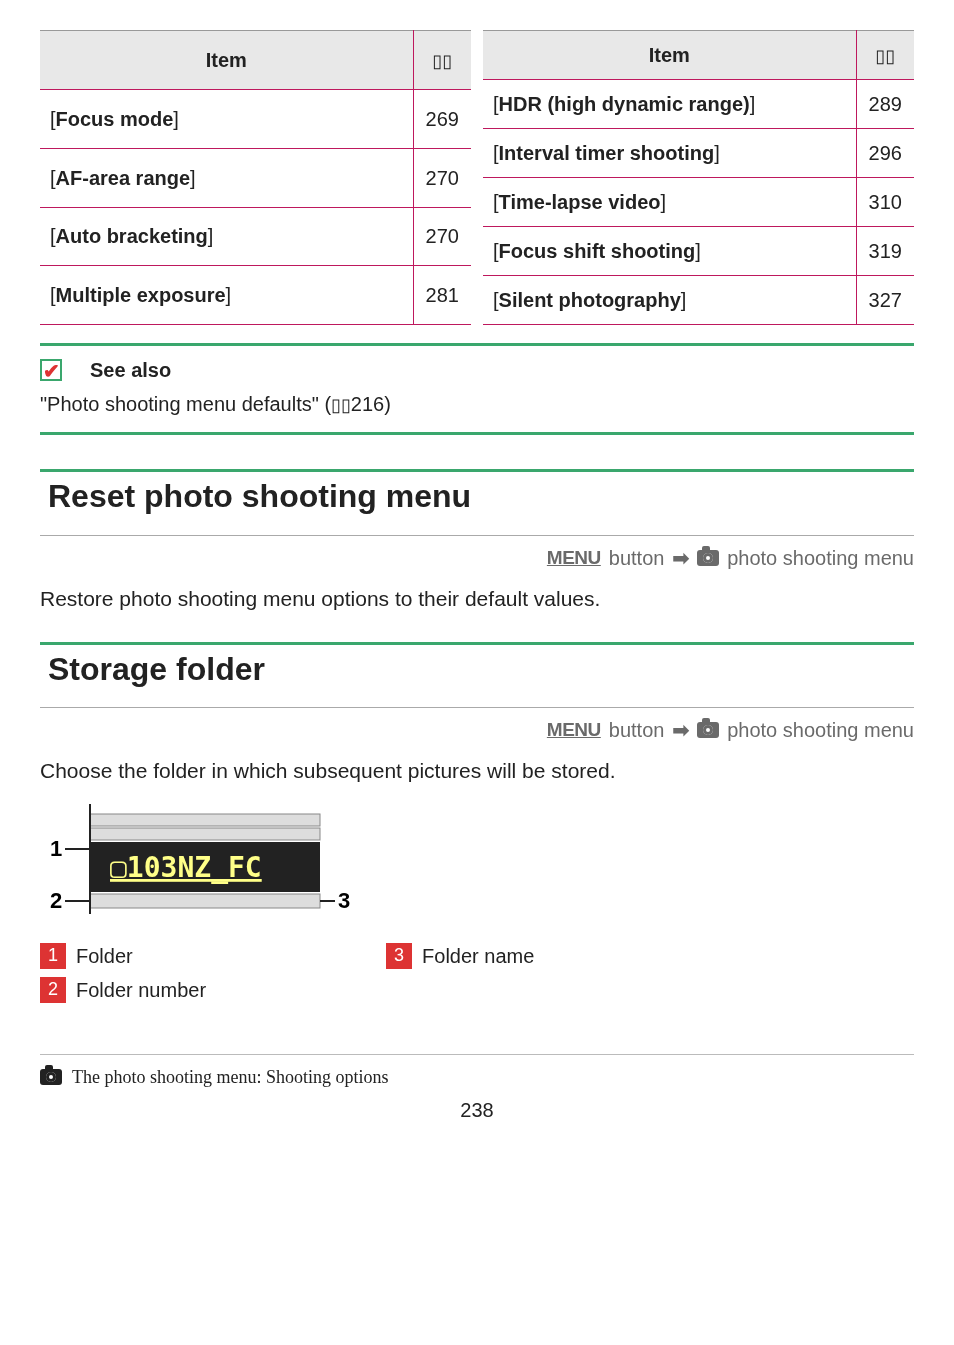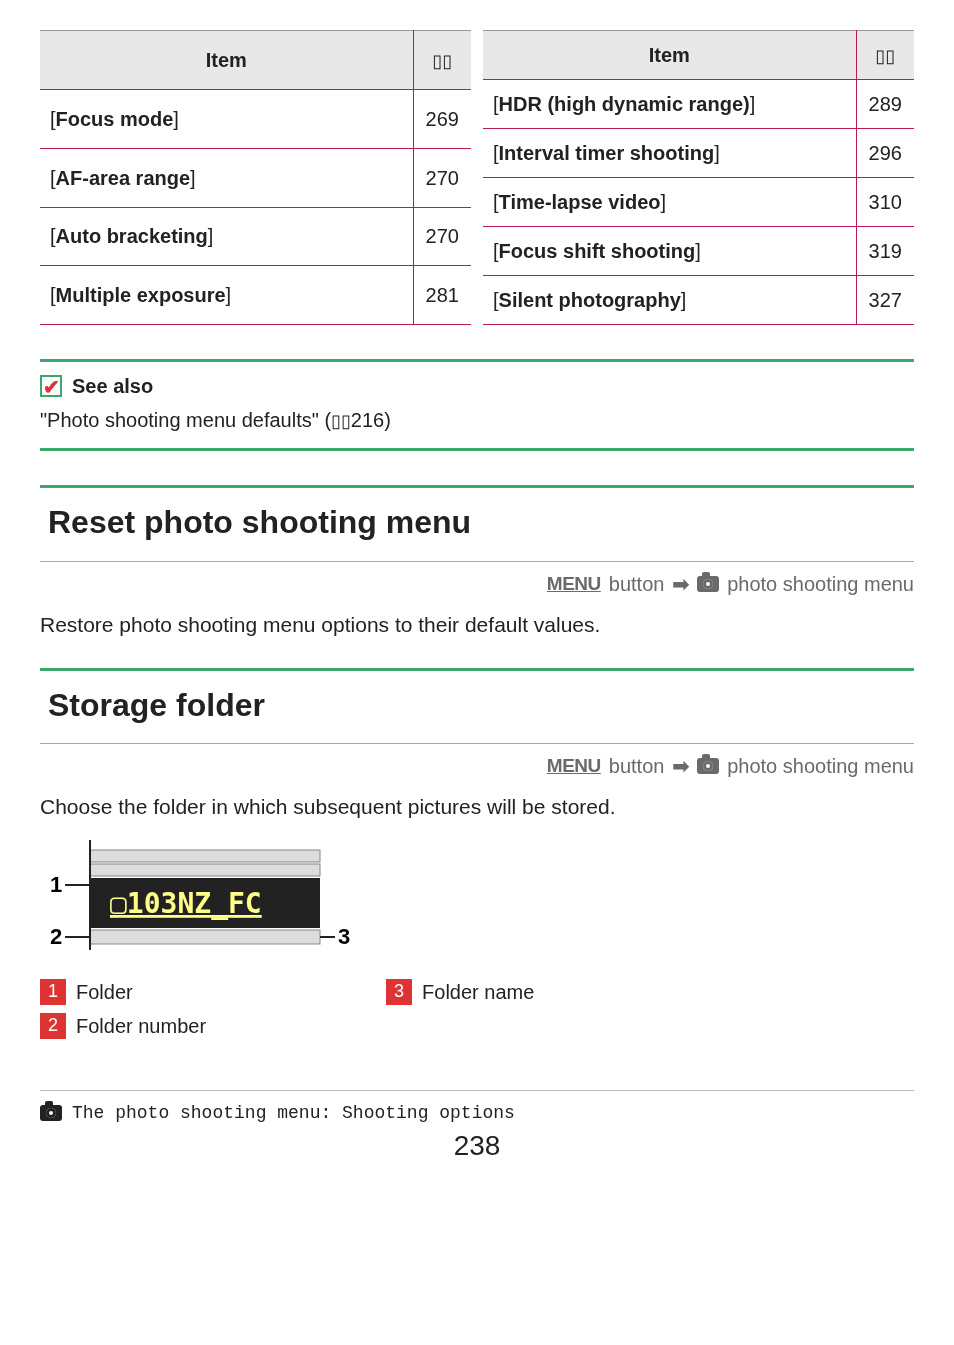--- a/index.html
+++ b/index.html
@@ -9,21 +9,21 @@
     color: #222;
     background: #fff;
     width: 954px;
     padding: 30px 40px 20px 40px;
     line-height: 1.4;
   }
 
   .tables-row {
     display: flex;
     gap: 12px;
-    margin-bottom: 34px;
+    margin-bottom: 18px;
   }
   .item-table {
     flex: 1;
     border-collapse: collapse;
     width: 50%;
   }
   .item-table th, .item-table td {
     border: 1px solid #be185d;
     padding: 10px 10px;
     text-align: left;
@@ -46,21 +46,21 @@
     border-top: 3px solid #3aa76d;
     border-bottom: 3px solid #3aa76d;
     padding: 10px 0 14px 0;
     margin-bottom: 34px;
   }
   .see-also-title {
     font-weight: bold;
     font-size: 20px;
     display: flex;
     align-items: center;
-    gap: 10px;
+    gap: 28px;
     margin-bottom: 6px;
   }
   .checkbox-icon {
     width: 22px; height: 22px;
     border: 2px solid #3aa76d;
     position: relative;
     display: inline-block;
   }
   .checkbox-icon::after {
     content: "✔";
@@ -68,21 +68,20 @@
     position: absolute;
     top: -4px; left: 1px;
     font-size: 20px;
     font-weight: bold;
   }
   .see-also-text { font-size: 20px; }
 
   .section-box { margin-bottom: 28px; }
   .section-heading-wrap {
     border-top: 3px solid #3aa76d;
-    padding-top: 10px;
   }
   .section-heading {
     font-size: 32px;
     font-weight: bold;
     padding: 2px 8px 16px 8px;
     border-bottom: 1px solid #aaa;
   }
   .section-breadcrumb {
     text-align: right;
     color: #6a6a6a;
@@ -156,25 +155,25 @@
   }
 
   .footer-bar {
     border-top:1px solid #bbb;
     margin-top:50px;
     padding-top:10px;
   }
   .footer-title {
     display:flex; align-items:center; gap:10px;
     font-size:18px;
-    font-family:Liberation Mono, monospace;
+    font-family:Liberation Serif, serif;
     font-stretch:condensed;
     color:#222;
   }
-  .page-num { text-align:center; font-size:28px; }
+  .page-num { text-align:center; font-size:20px; margin-top:6px; }
 
   .book-icon { font-size:18px; }
 </style>
 </head>
 <body>
 
 <div class="tables-row">
   <table class="item-table">
     <tbody>
         <tr>

